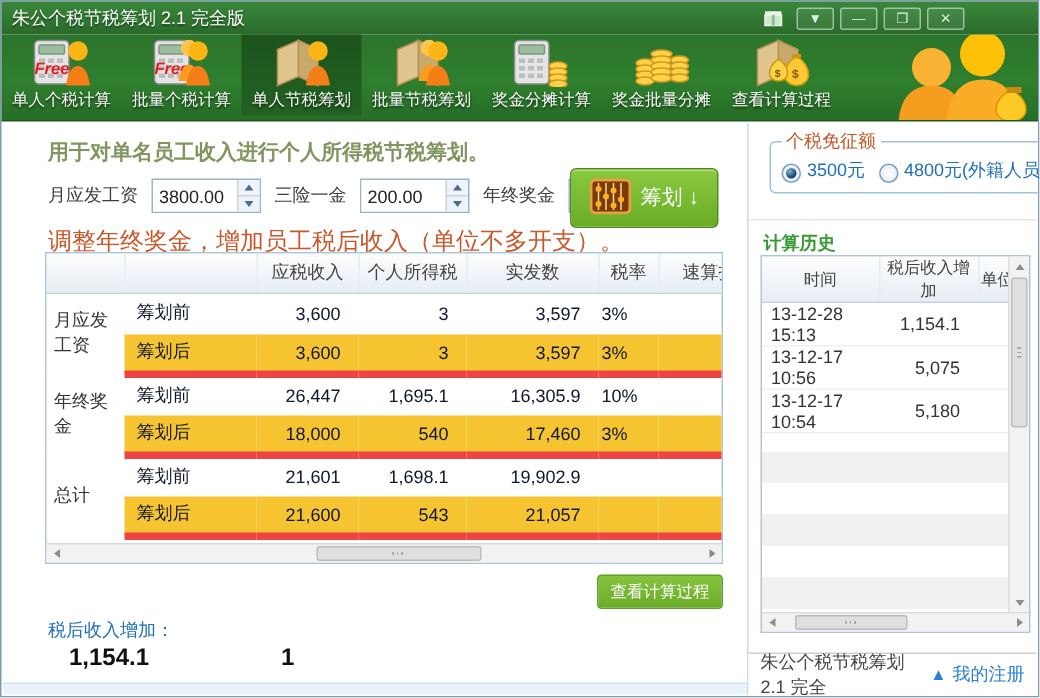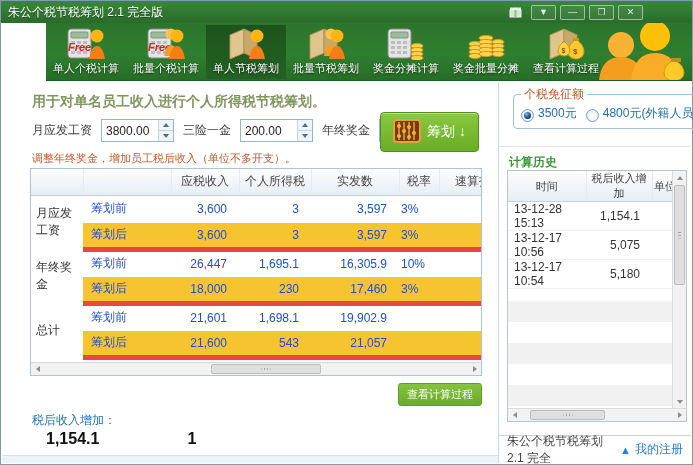--- a/index.html
+++ b/index.html
@@ -8,22 +8,22 @@
 
   
   .titlebar { height:22px; background:linear-gradient(#39873b,#2a6b2a); display:flex; align-items:center; padding:0 7px; }
   .win-title { font-size:12px; color:#fff; flex:1; text-shadow:0 1px 1px rgba(0,0,0,.4); }
   .controls { display:flex; gap:4px; align-items:center; margin-right:42px; }
   .gift { width:16px; height:14px; display:flex; align-items:center; justify-content:center; margin-right:4px; }
   .ctrl-btn { width:25px; height:15px; font-size:9px; line-height:13px; text-align:center; color:#dff0df;
               border:1px solid rgba(255,255,255,.5); background:rgba(255,255,255,.07); border-radius:2px; cursor:pointer; }
 
   
-  .toolbar { height:58px; background:linear-gradient(#2c742c,#2f7f2f 55%,#276d27); display:flex; align-items:center;
-             position:relative; border-bottom:1px solid #1d5a1d;margin-left:45px; }
+  .toolbar { height:58px; background:linear-gradient(#2c742c,#2f7f2f 55%,#276d27); display:flex; align-items:flex-start;
+             position:relative; border-bottom:1px solid #1d5a1d; }
   .tool-item { width:80px; display:flex; flex-direction:column; align-items:center; justify-content:flex-end;
                padding-bottom:3px; gap:1px; cursor:pointer; }
   .tool-item.active { background:linear-gradient(#1c541c,#236223); }
   .tool-label { font-size:11px; color:#fff; white-space:nowrap; text-shadow:0 1px 2px rgba(0,0,0,.65); }
   .tool-icon { height:35px; display:flex; align-items:flex-end; }
   .people-graphic { position:absolute; right:0; top:0; bottom:0; width:105px; overflow:hidden; }
 
   
   .content { position:absolute; top:81px; left:1px; right:1px; bottom:1px; display:flex; background:#fff; }
   .main { width:497px; position:relative; border-right:1px solid #c9dae6; }
@@ -38,28 +38,28 @@
   .spin-btns { width:15px; border-left:1px solid #c4d4e0; display:flex; flex-direction:column; background:#eef4fa; }
   .spin-up,.spin-down { flex:1; display:flex; align-items:center; justify-content:center; cursor:pointer; }
   .spin-up { border-bottom:1px solid #c4d4e0; }
   .tri-up { width:0; height:0; border-left:3px solid transparent; border-right:3px solid transparent; border-bottom:4px solid #4a6e8e; }
   .tri-down { width:0; height:0; border-left:3px solid transparent; border-right:3px solid transparent; border-top:4px solid #4a6e8e; }
 
   .plan-btn { position:absolute; left:378px; top:30px; width:99px; height:40px; border:1px solid #4f8f1f; border-radius:4px;
               background:linear-gradient(#8ac940,#69ad25); color:#fff; font-size:14px; display:flex; align-items:center;
               justify-content:center; gap:6px; cursor:pointer; box-shadow:inset 0 1px 0 rgba(255,255,255,.4); }
 
-  .note { position:absolute; left:30px; top:69px; font-size:11px; color:#c8582a; }
+  .note { position:absolute; left:30px; top:69px; font-size:16px; color:#c8582a; }
 
   .table-wrap { position:absolute; left:28px; top:86px; width:452px; height:208px; border:1px solid #aac4d8; background:#fff; }
   .grid-clip { height:193px; overflow:hidden; }
   table.grid { width:500px; table-layout:fixed; border-collapse:collapse; }
   .grid th { height:26px; font-size:12px; color:#444; font-weight:normal; text-align:center;
              background:linear-gradient(#fdfdfd,#e7edf4); border-bottom:1px solid #c4d2e0; border-right:1px solid #e4ebf2; }
-  .grid td { height:27px; font-size:12px; color:#1d4ed8; border-bottom:1px solid #fff; }
+  .grid td { height:27px; font-size:12px; color:#0f172a; border-bottom:1px solid #fff; }
   .grid .num { text-align:right; padding-right:12px; }
   .grid .rate { text-align:left; padding-left:2px; }
   .grid .phase-cell { padding-left:8px; }
   .grid .group-cell { padding-left:5px; background:#fff; color:#333; }
   tr.hl td:not(.group-cell) { background:#f6c331; }
   tr.group-end td { border-bottom:5px solid #ef4444;margin-top:40px; }
 
   .hscroll { position:relative; height:13px; background:#f2f2f2; border-top:1px solid #d8d8d8; }
   .sc-arrow { position:absolute; top:0; bottom:0; width:13px; display:flex; align-items:center; justify-content:center; cursor:pointer; }
   .sc-arrow.left { left:0; } .sc-arrow.right { right:0; }
@@ -390,21 +390,21 @@
                   <td class="phase-cell">筹划前</td>
                   <td class="num">26,447</td>
                   <td class="num">1,695.1</td>
                   <td class="num">16,305.9</td>
                   <td class="rate">10%</td>
                   <td></td>
                 </tr>
                 <tr class="hl group-end">
                   <td class="phase-cell">筹划后</td>
                   <td class="num">18,000</td>
-                  <td class="num">230</td>
+                  <td class="num">540</td>
                   <td class="num">17,460</td>
                   <td class="rate">3%</td>
                   <td></td>
                 </tr>
                 <tr>
                   <td class="group-cell" rowspan="2">总计</td>
                   <td class="phase-cell">筹划前</td>
                   <td class="num">21,601</td>
                   <td class="num">1,698.1</td>
                   <td class="num">19,902.9</td>

